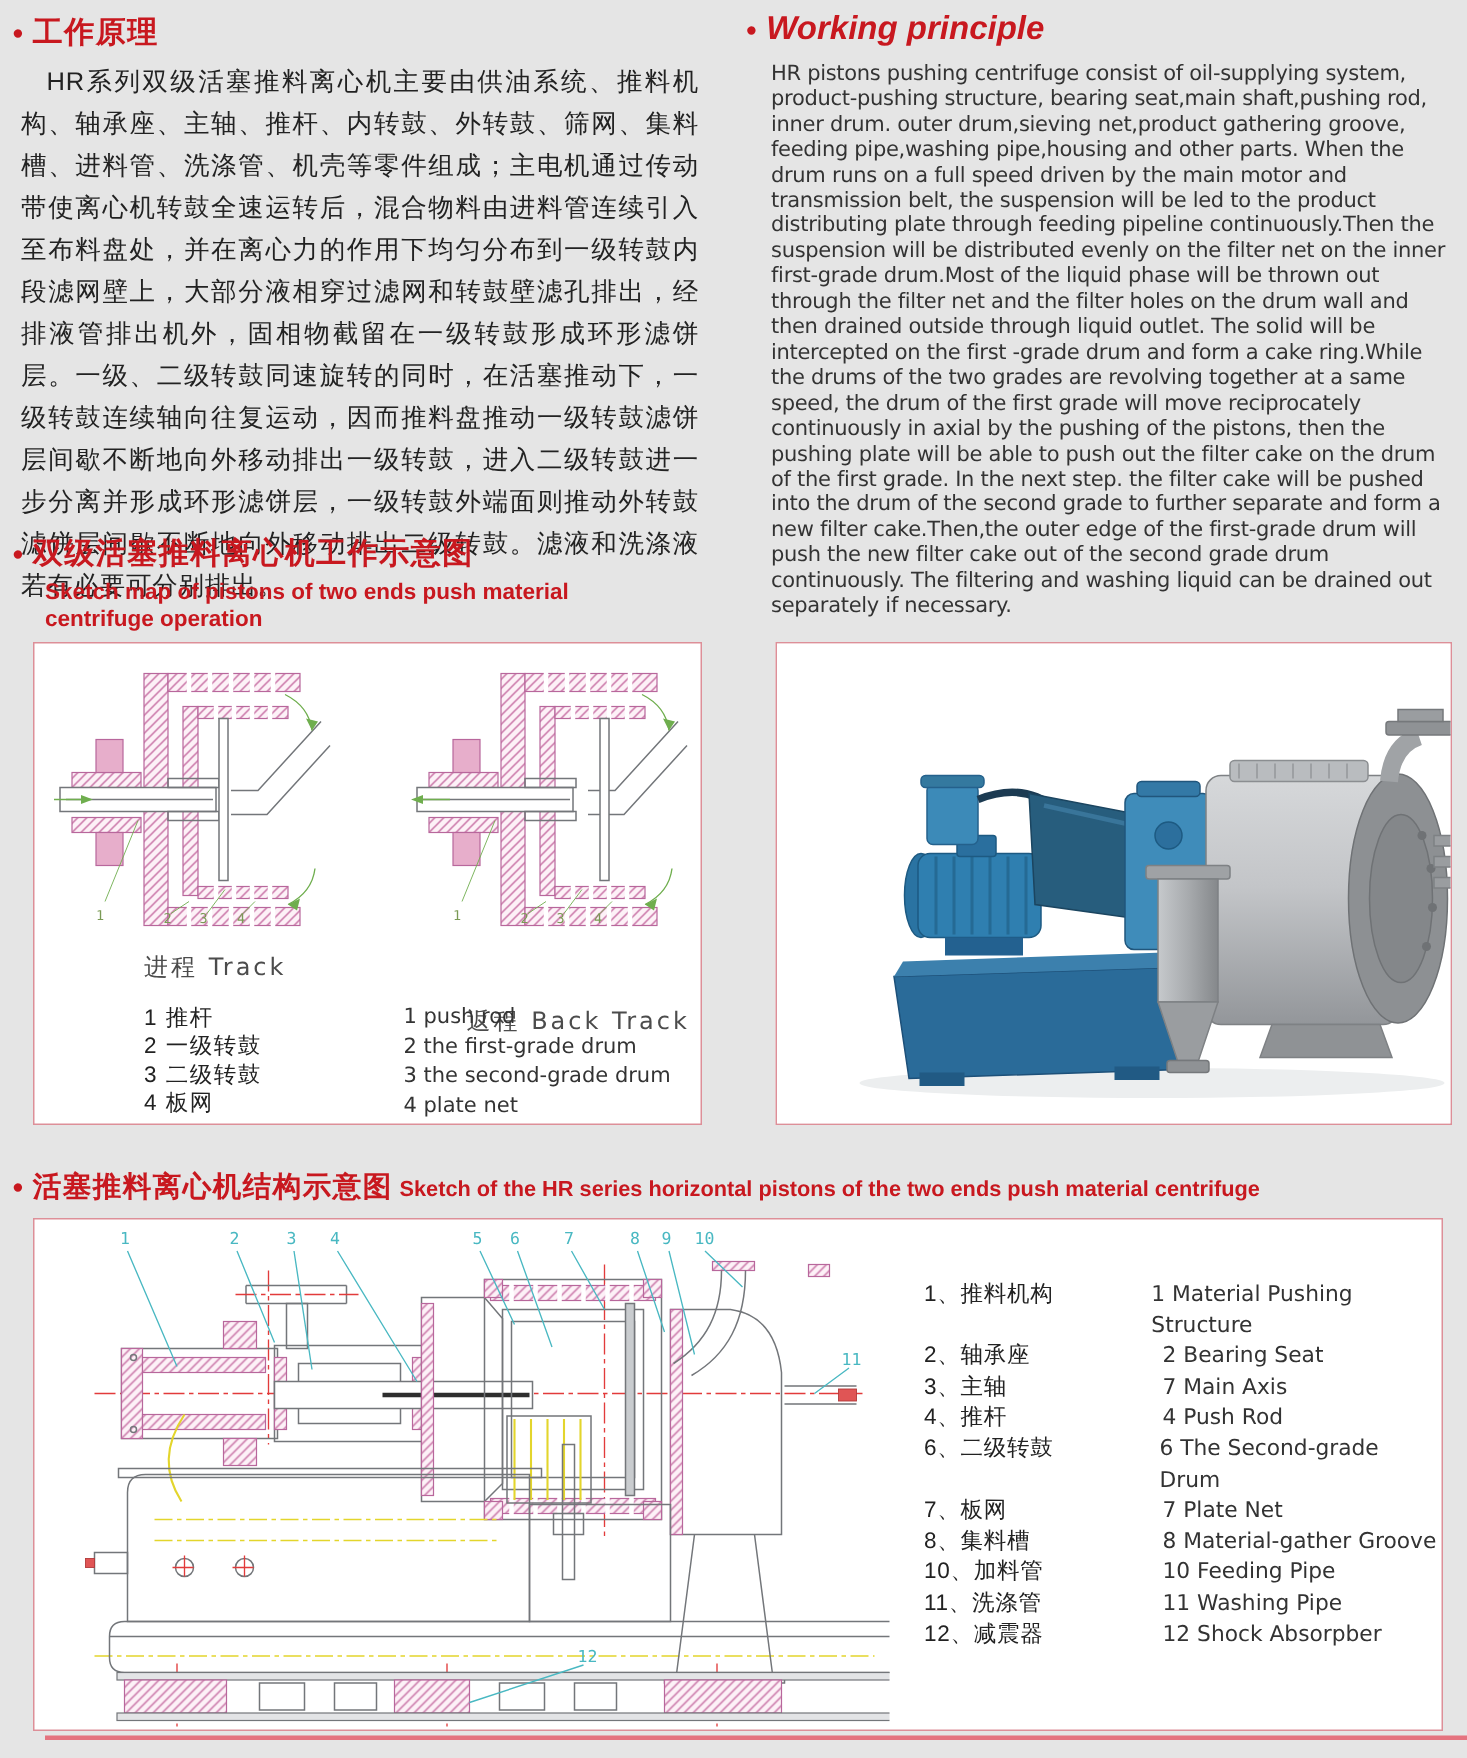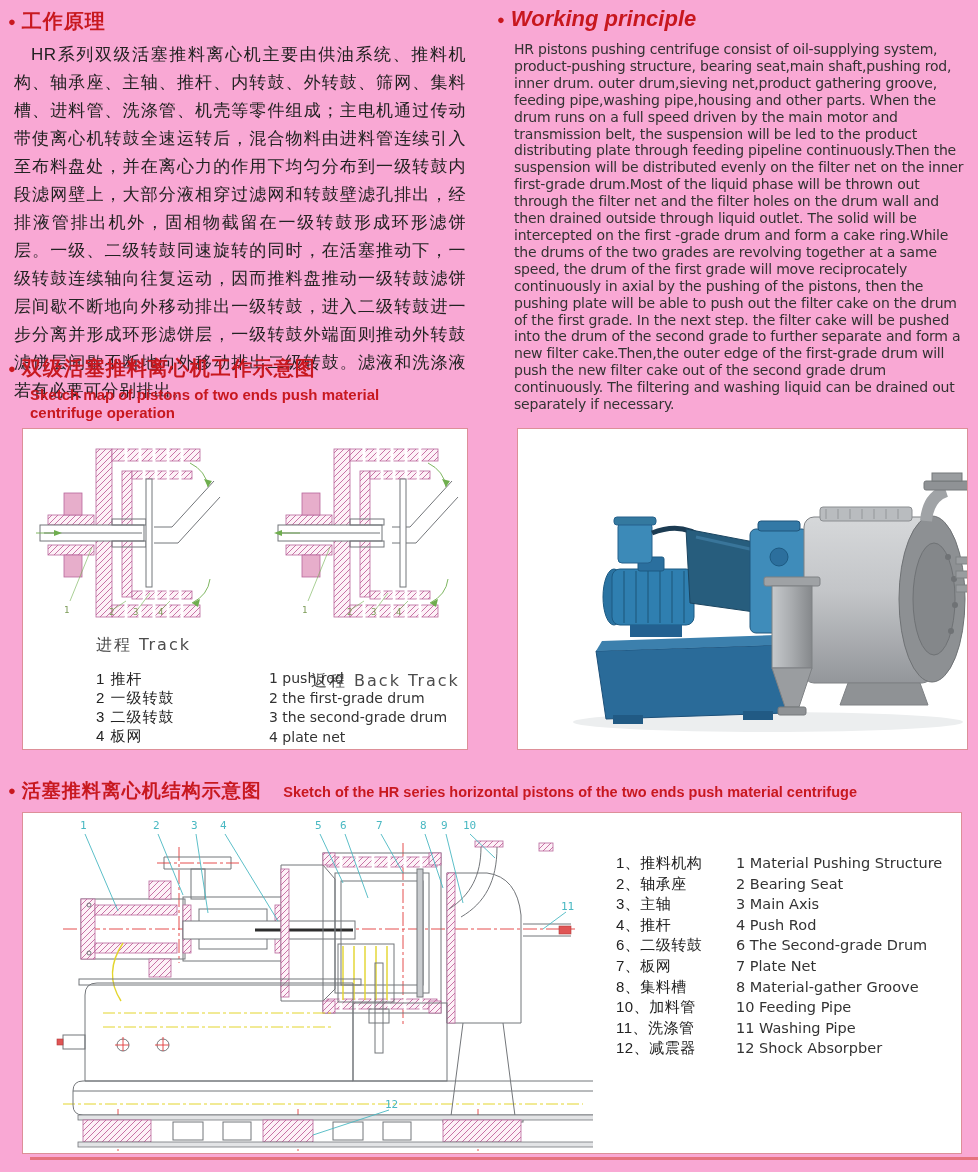--- a/index.html
+++ b/index.html
@@ -1,29 +1,29 @@
 <!DOCTYPE html>
 <html><head>
 <meta charset="utf-8">
 <style>
   html,body{margin:0;padding:0;background:#ffffff;}
-  .page{position:relative;width:978px;height:1172px;background:#f9a8d4;overflow:hidden;
+  .page{position:relative;width:978px;height:1172px;background:#e5e5e5;overflow:hidden;
         font-family:"Liberation Sans","DejaVu Sans",sans-serif;}
   .h-cn{font-size:20px;font-weight:bold;color:#c8181f;letter-spacing:1px;}
   .h-en{font-size:22px;font-weight:bold;color:#c8181f;font-style:italic;}
   .bullet{font-size:13px;vertical-align:2px;margin-right:6px;color:#c8181f;}
   .abs{position:absolute;}
   .body-cn{font-size:17px;line-height:28px;color:#222;text-align:justify;text-indent:1em;letter-spacing:0.5px;}
   .body-en{font-size:14px;line-height:16.9px;color:#333;font-family:"DejaVu Sans",sans-serif;letter-spacing:-0.2px;}
   .sub-en{font-size:15px;font-weight:bold;color:#c8181f;line-height:18px;font-family:Liberation Sans, sans-serif;}
   .frame{position:absolute;border:1px solid #dd8f98;background:#fff;}
   .cadlabel{font-size:16px;color:#4c4c4c;font-family:"DejaVu Sans",sans-serif;letter-spacing:2px;}
   .legend-cn div{font-size:15px;color:#222;line-height:19px;letter-spacing:1px;}
   .legend-en div{font-size:14px;color:#333;line-height:19.5px;font-family:"DejaVu Sans",sans-serif;}
-  .parts-row{display:flex;line-height:20.6px;}
+  .parts-row{display:flex;line-height:20.6px;gap:39px;}
   .parts-row .cn{width:120px;font-size:15px;color:#222;letter-spacing:0.5px;}
   .parts-row .en{font-size:14.5px;color:#333;font-family:"DejaVu Sans",sans-serif;}
   .rule{position:absolute;background:#e5737f;}
   
   .cad{stroke:#73767a;fill:none;stroke-width:1;}
   .cadf{stroke:#73767a;fill:#fff;stroke-width:1;}
   .hat{fill:url(#hp);stroke:#b8679c;stroke-width:0.8;}
   .pinksolid{fill:#e7aecb;stroke:#b8679c;stroke-width:0.8;}
   .wsep{stroke:#fff;stroke-width:3;fill:none;}
   .grn{stroke:#6fae4e;stroke-width:0.9;fill:none;}
@@ -211,21 +211,21 @@
         <rect x="246" y="148" width="56" height="9" rx="2" fill="#9fa2a5" stroke="#7e8184"></rect>
         <rect x="254" y="157" width="40" height="82" fill="url(#gfun)" stroke="#7e8184"></rect>
         <polygon points="254,239 294,239 281,278 267,278" fill="#9a9da0" stroke="#7e8184"></polygon>
         <rect x="260" y="278" width="28" height="8" rx="2" fill="#8f9295" stroke="#75787b"></rect>
       </g>
     </svg>
   </div>
 
   <div class="abs" style="left:8px;top:778px;width:966px;white-space:nowrap;">
     <span class="bullet">●</span><span class="h-cn" style="font-size:19px;">活塞推料离心机结构示意图</span>
-    <span class="sub-en" style="font-size:14.5px;margin-left:17px;">Sketch of the HR series horizontal pistons of the two ends push material centrifuge</span>
+    <span class="sub-en" style="font-size:14.5px;">Sketch of the HR series horizontal pistons of the two ends push material centrifuge</span>
   </div>
 
   <div class="frame" style="left:22px;top:812px;width:938px;height:340px;">
     <svg class="abs" style="left:0;top:0;" width="570" height="340" viewBox="0 0 570 340">
 
       <path class="cl" d="M40,116 H552"></path>
       <path class="cl" d="M156,34 V150 M380,30 V212 M95,296 V338 M275,296 V338 M455,296 V338"></path>
       <path class="yeld" d="M40,291 H560"></path>
 
       <g>
@@ -353,21 +353,21 @@
       <div class="parts-row">
           <span class="cn">1、推料机构</span>
           <span class="en">1 Material Pushing Structure</span>
         </div>
       <div class="parts-row">
           <span class="cn">2、轴承座</span>
           <span class="en">2 Bearing Seat</span>
         </div>
       <div class="parts-row">
           <span class="cn">3、主轴</span>
-          <span class="en">3 Main Axis</span>
+          <span class="en">7 Main Axis</span>
         </div>
       <div class="parts-row">
           <span class="cn">4、推杆</span>
           <span class="en">4 Push Rod</span>
         </div>
       <div class="parts-row">
           <span class="cn">6、二级转鼓</span>
           <span class="en">6 The Second-grade Drum</span>
         </div>
       <div class="parts-row">

